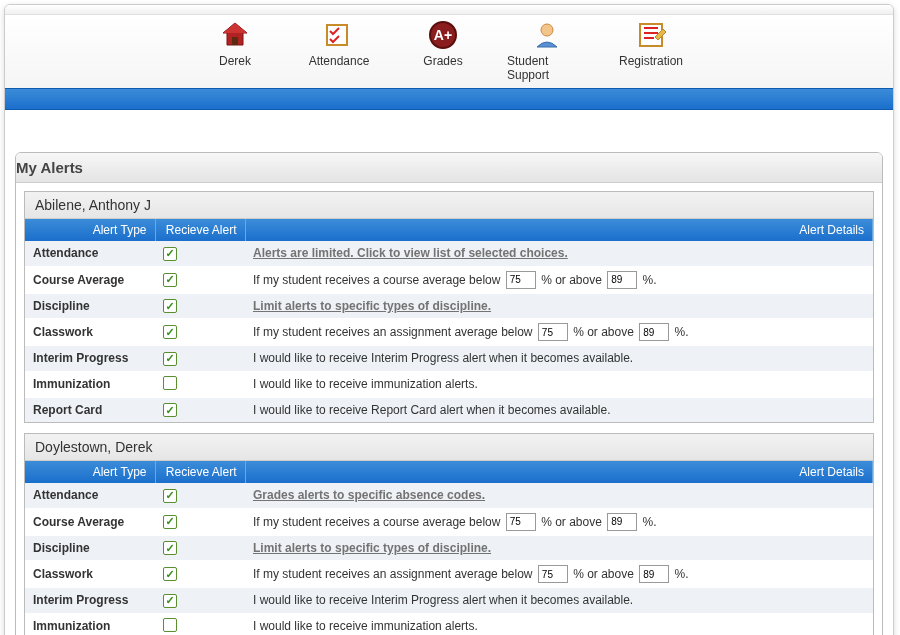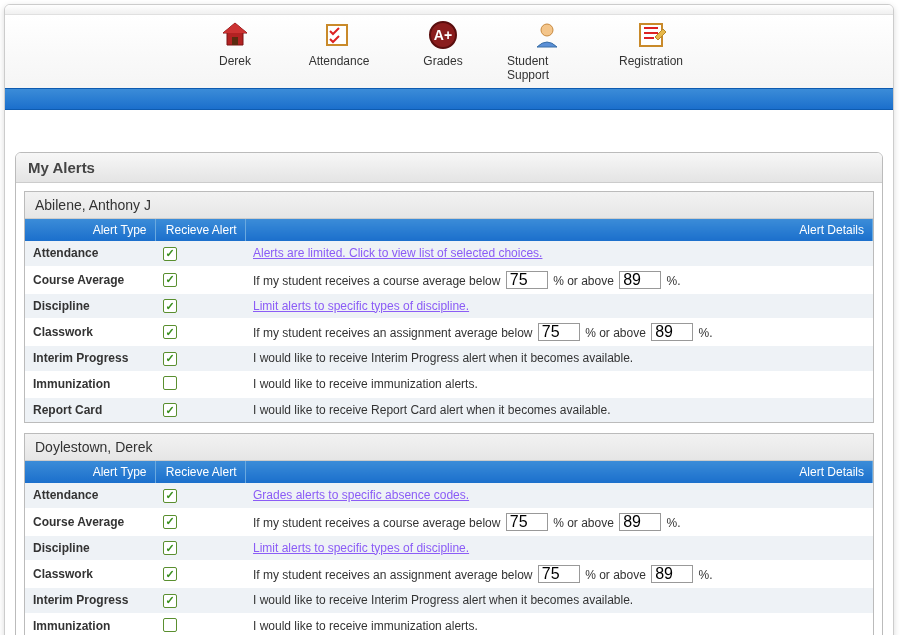--- a/index.html
+++ b/index.html
@@ -59,21 +59,21 @@
   .spacer { height: 42px; }
   .panel {
     margin: 0 10px;
     border: 1px solid #bbb;
     border-radius: 6px 6px 0 0;
     overflow: hidden;
   }
   .panel-header {
     background: linear-gradient(#f7f7f7,#e4e4e4);
     border-bottom: 1px solid #ccc;
-    padding: 6px 12px;
+    padding: 6px 0;
     font-size: 15px;
     font-weight: bold;
     color: #444;
   }
   .student-block {
     margin: 8px 8px 10px 8px;
     border: 1px solid #bbb;
   }
   .student-name {
     background: linear-gradient(#f2f2f2,#e6e6e6);
@@ -117,29 +117,30 @@
     background: #fff;
     cursor: pointer;
   }
   .chk.checked::after {
     content: "✓";
     color: #3a8f1f;
     font-size: 11px;
     font-weight: bold;
   }
   .link {
-    color: #8b5cf6;
+    color: #737373;
     text-decoration: underline;
     cursor: pointer;
+    font-weight: bold;
   }
   .num-input {
-    width: 42px;
+    width: 30px;
     height: 18px;
     border: 1px solid #999;
-    font-size: 16px;
+    font-size: 10px;
     padding: 0 3px;
     margin: 0 2px;
   }
 </style>
 </head>
 <body>
 
 <div class="app-frame">
   <div class="top-cap"></div>
 

